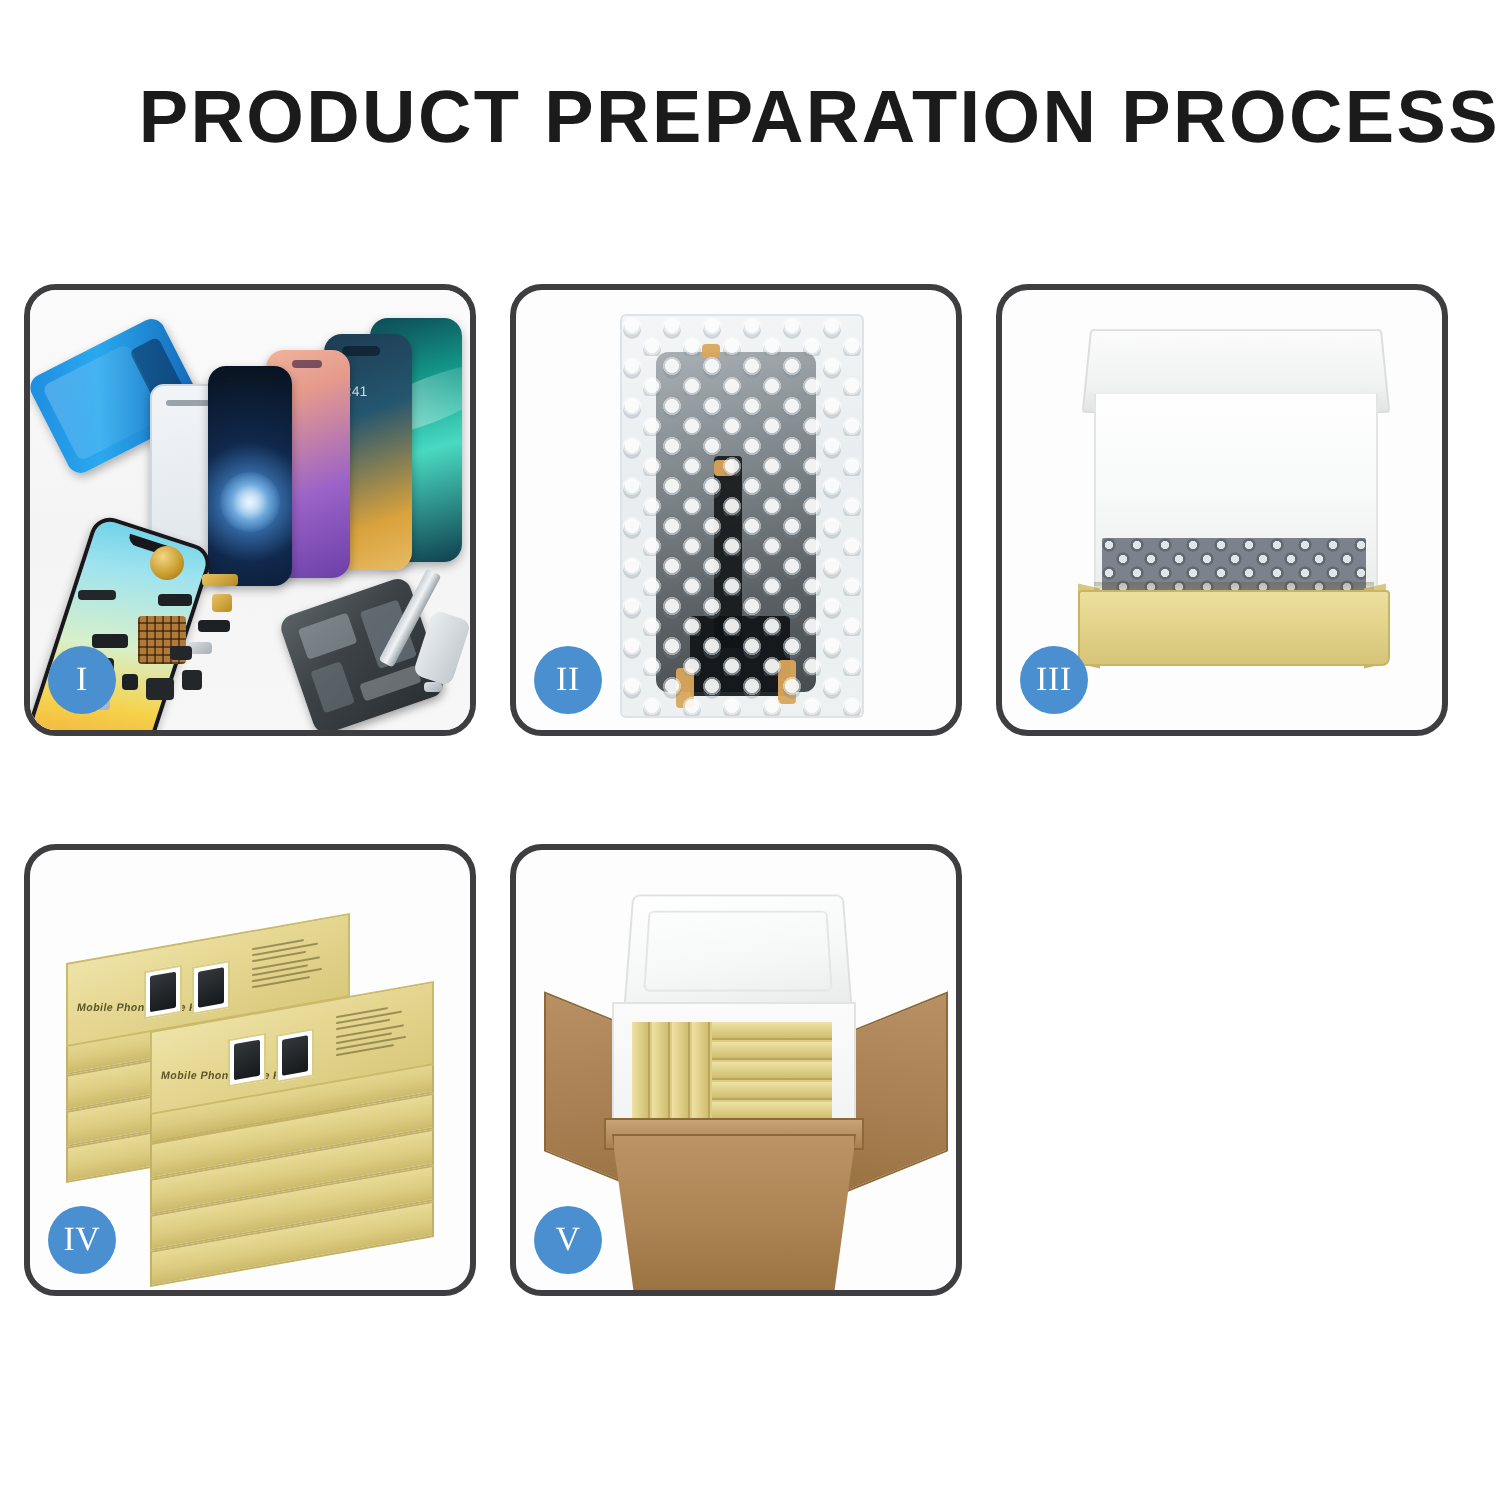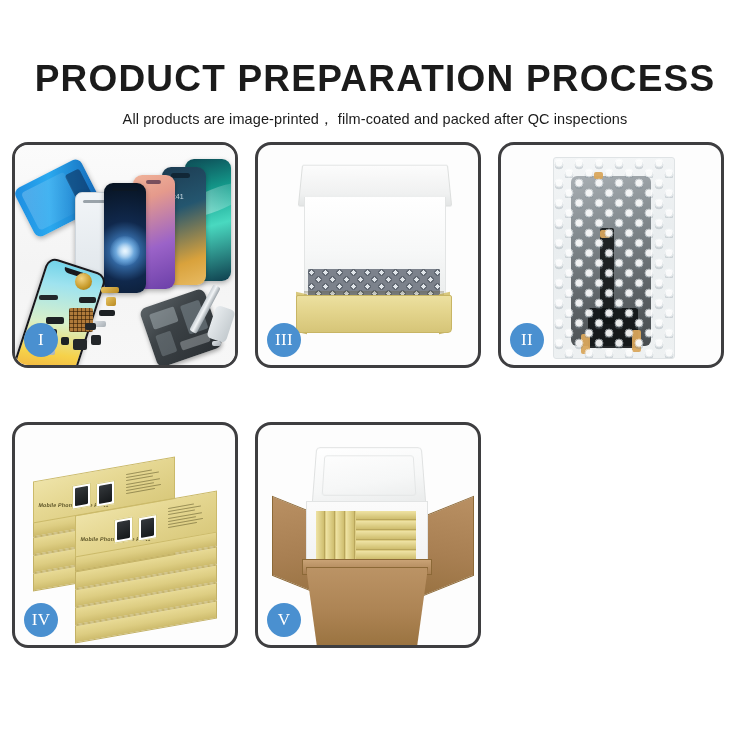--- a/index.html
+++ b/index.html
@@ -8,21 +8,21 @@
     background: #ffffff;
   }
   body {
     width: 750px; height: 750px;
     font-family: "Liberation Sans", sans-serif;
     overflow: hidden;
     position: relative;
   }
 
   
-  #header { text-align: center; padding-top: 60px; }
+  #header { text-align: right; padding-top: 40px; }
   #page-title {
     font-size: 37px;
     font-weight: 700;
     letter-spacing: 1.2px;
     color: #1b1b1b;
     line-height: 1.0;
     white-space: nowrap;
   }
   #page-subtitle {
     margin-top: 13px;
@@ -397,21 +397,20 @@
   .p6-shadow{
     position:absolute; left:40px; top:186px; width:150px; height:10px;
     background:radial-gradient(ellipse at center, rgba(0,0,0,.16), rgba(0,0,0,0) 70%);
   }
 </style>
 </head>
 <body>
 
 <div id="header">
   <div id="page-title">PRODUCT PREPARATION PROCESS</div>
-  <div id="page-subtitle">All products are image-printed， film-coated and packed after QC inspections</div>
 </div>
 
 <div id="grid">
 
   <div class="panel">
     <div class="scene p1-bg">
       <div class="scrn blue"></div>
       <div class="scrn glass"></div>
       <div class="scrn green"></div>
       <div class="scrn teal">
@@ -447,48 +446,48 @@
           <div class="cmp sil" style="left: 197px; top: 196px; width: 9px; height: 5px;"></div>
           <div class="cmp flex" style="left: 46px; top: 192px; width: 8px; height: 8px;"></div>
           <div class="cmp bar" style="left: 70px; top: 178px; width: 11px; height: 7px;"></div>
         </div>
     </div>
     <div class="badge">I</div>
   </div>
 
   <div class="panel">
     <div class="scene">
-      <div class="p3-lid"></div>
-      <div class="p3-foam"></div>
-      <div class="p3-bubbles"></div>
-      <div class="p3-box-left"></div>
-      <div class="p3-box-right"></div>
-      <div class="p3-inner-shadow"></div>
-      <div class="p3-box"></div>
-    </div>
-    <div class="badge">III</div>
-  </div>
-
-  <div class="panel">
-    <div class="scene">
       <div class="p2-wrap">
         <div class="p2-inner"></div>
         <div class="p2-flex"></div>
         <div class="p2-flex2"></div>
         <div id="p2-tapes">
             <div class="p2-tape" style="left: 40px; top: 14px; width: 9px; height: 7px;"></div>
             <div class="p2-tape" style="left: 46px; top: 72px; width: 10px; height: 8px;"></div>
             <div class="p2-tape" style="left: 27px; top: 176px; width: 9px; height: 20px;"></div>
             <div class="p2-tape" style="left: 78px; top: 172px; width: 9px; height: 22px;"></div>
           </div>
         <div class="bubbles-shade"></div>
         <div class="bubbles"></div>
       </div>
     </div>
     <div class="badge">II</div>
+  </div>
+
+  <div class="panel">
+    <div class="scene">
+      <div class="p3-lid"></div>
+      <div class="p3-foam"></div>
+      <div class="p3-bubbles"></div>
+      <div class="p3-box-left"></div>
+      <div class="p3-box-right"></div>
+      <div class="p3-inner-shadow"></div>
+      <div class="p3-box"></div>
+    </div>
+    <div class="badge">III</div>
   </div>
 
   <div class="panel">
     <div class="scene">
       <div class="p4-stack" id="p4-stack">
           <div class="p4-side" style="left: 10px; top: 60px; width: 140px; height: 16px; transform: skewY(-10deg);"></div>
           <div class="p4-side" style="left: 10px; top: 78px; width: 140px; height: 16px; transform: skewY(-10deg);"></div>
           <div class="p4-side" style="left: 10px; top: 96px; width: 140px; height: 16px; transform: skewY(-10deg);"></div>
           <div class="p4-side" style="left: 10px; top: 114px; width: 140px; height: 16px; transform: skewY(-10deg);"></div>
           <div class="p4-side" style="left: 52px; top: 94px; width: 140px; height: 16px; transform: skewY(-10deg);"></div>

